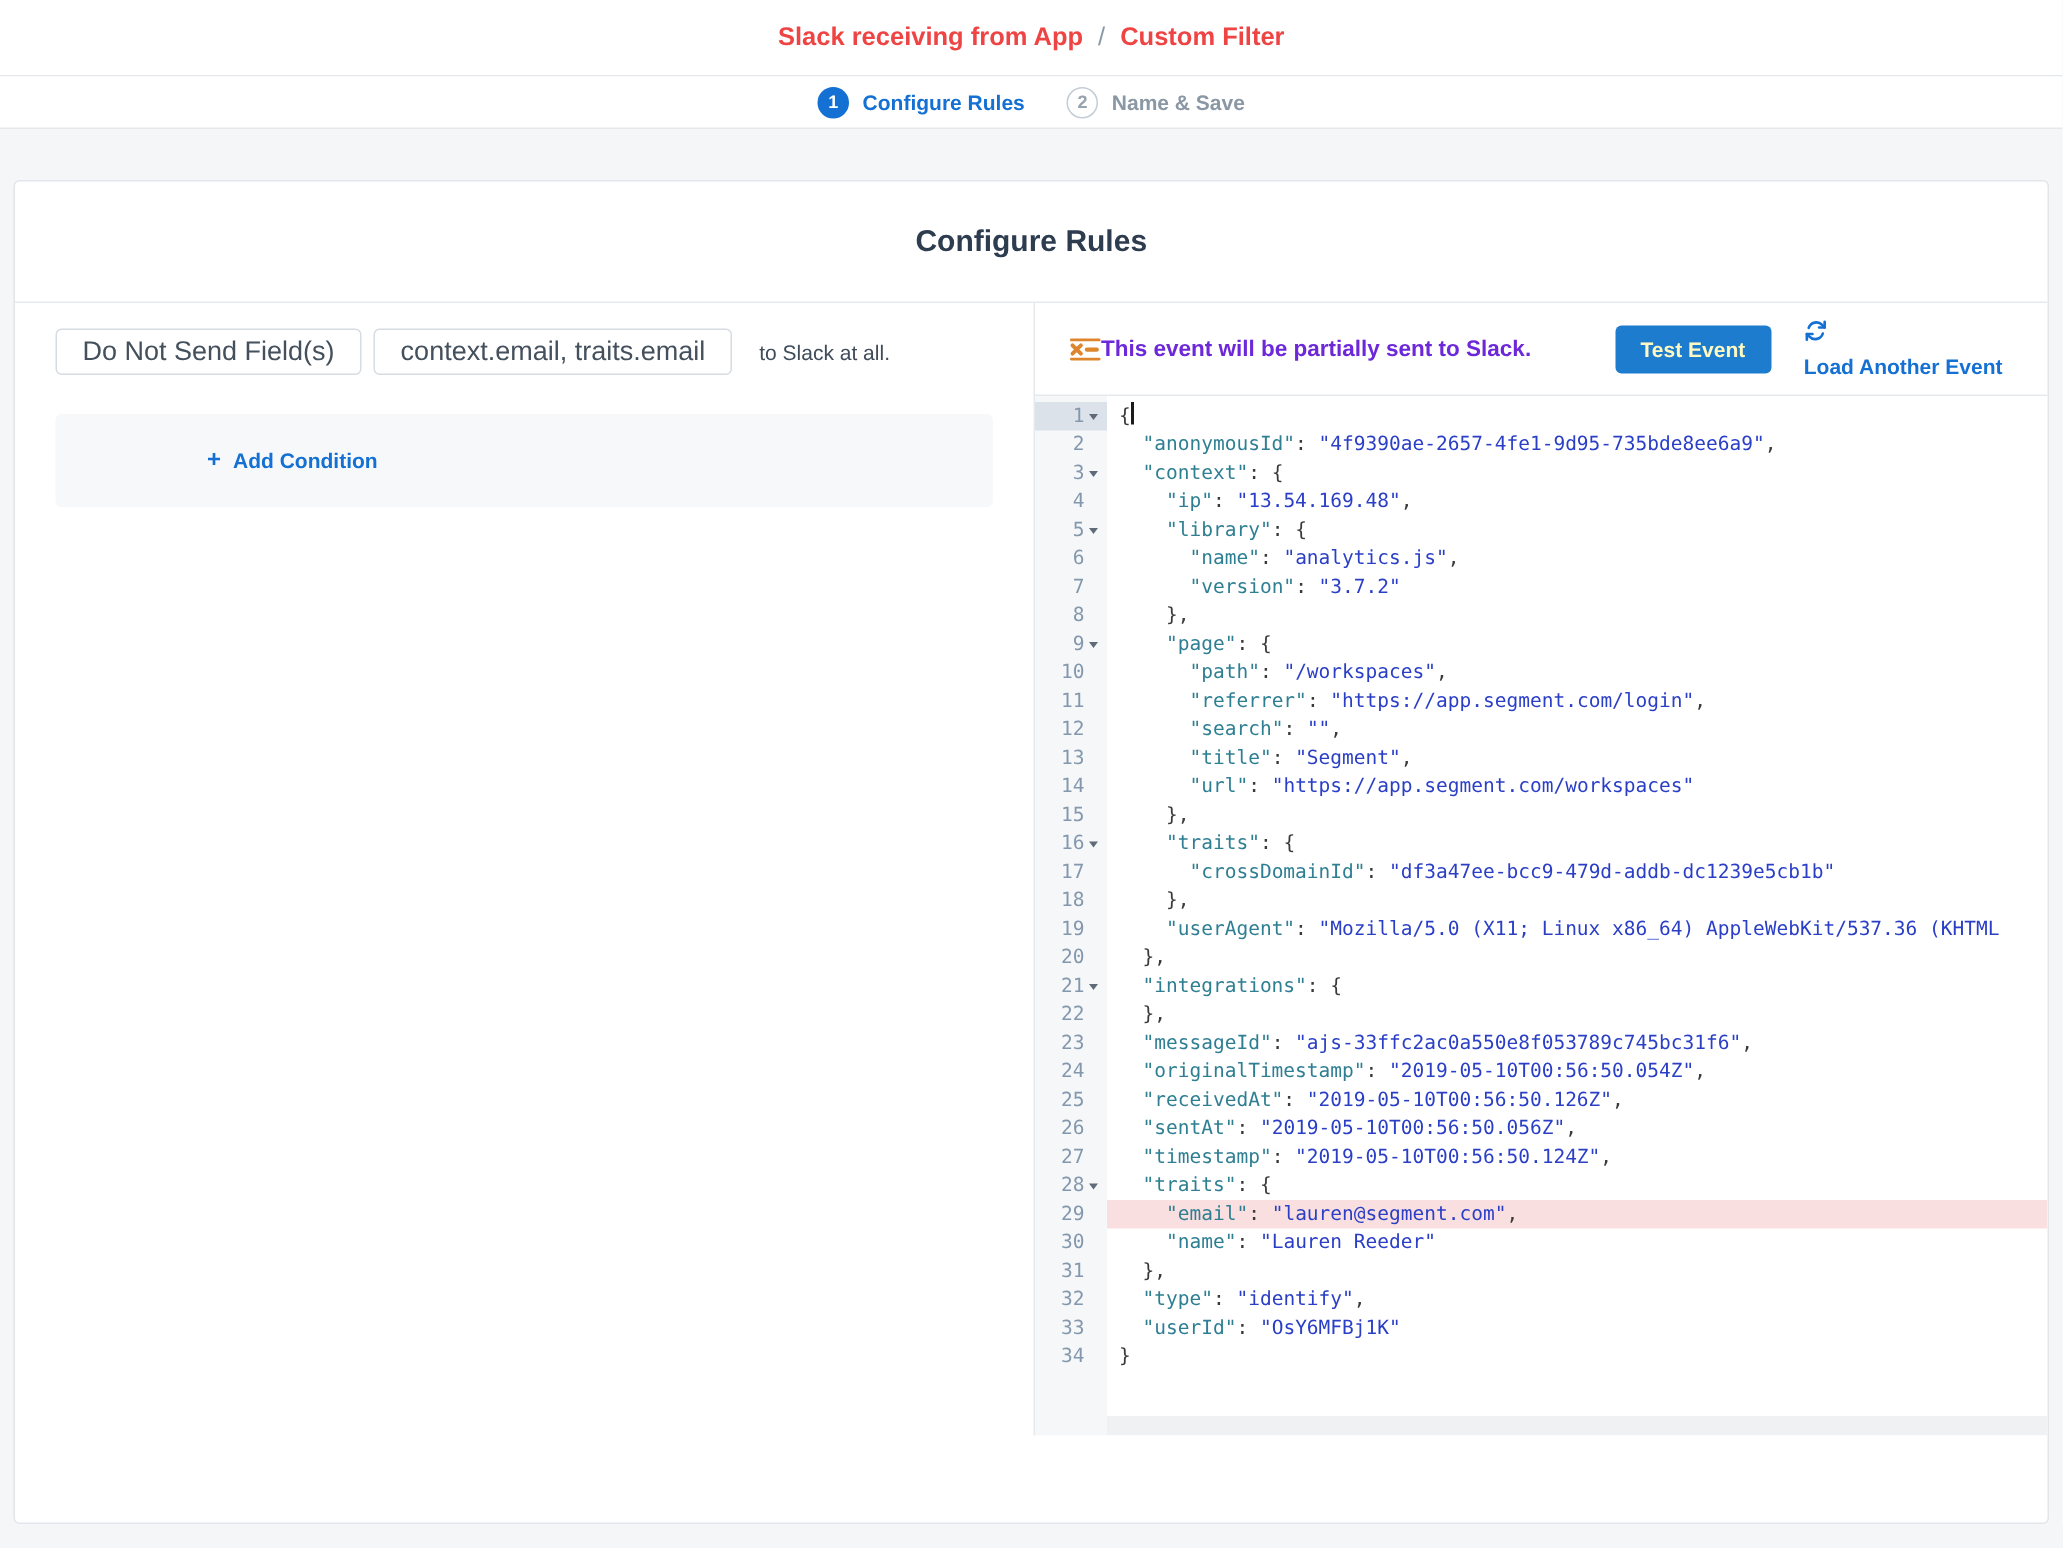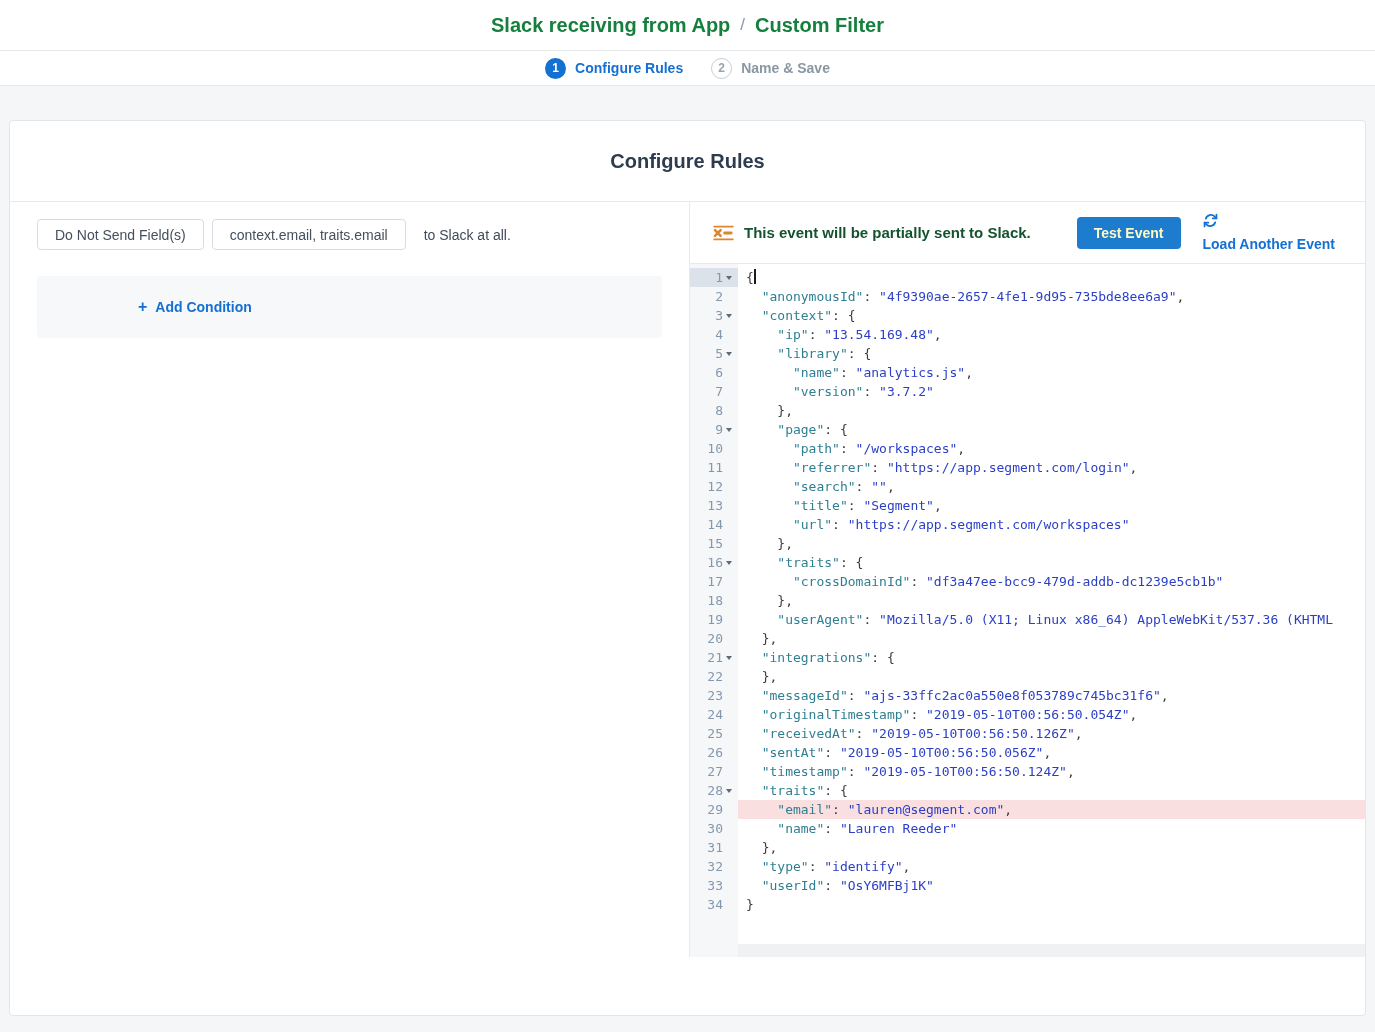--- a/index.html
+++ b/index.html
@@ -4,21 +4,21 @@
 <style>
   * { box-sizing: border-box; margin: 0; padding: 0; }
   html, body { width: 1375px; height: 1032px; overflow: hidden; }
   body { background: #f4f6f8; font-family: "Liberation Sans", sans-serif; color: #2d3c4e; }
 
   
   .titlebar {
     height: 51px; background: #fff; border-bottom: 1px solid #e5e8eb;
     display: flex; align-items: center; justify-content: center;
   }
-  .titlebar .crumb { font-size: 20px; font-weight: 700; color: #15803d; }
+  .titlebar .crumb { font-size: 17px; font-weight: 700; color: #ef4444; }
   .titlebar .sep { font-size: 17px; color: #8a98a8; padding: 0 10px; font-weight: 400; }
 
   
   .stepsbar {
     height: 35px; background: #fff; border-bottom: 1px solid #e5e8eb;
     display: flex; align-items: center; justify-content: center; gap: 28px;
   }
   .step { display: flex; align-items: center; gap: 9px; font-size: 14px; }
   .step-circle {
     width: 21px; height: 21px; border-radius: 50%;
@@ -41,41 +41,41 @@
     font-size: 20px; font-weight: 700; color: #2d3c4e; flex: none;
   }
   .card-body { display: flex; height: 755px; flex: none; }
 
   
   .left-pane { width: 680px; border-right: 1px solid #e7eaed; padding: 17px 27px 0; flex: none; }
   .rule-row { display: flex; align-items: center; gap: 8px; font-size: 14px; color: #3f4c59; }
   .chip {
     height: 31px; padding: 0 17px; border: 1px solid #d6dce2; border-radius: 4px;
     background: #fff; font-family: "Liberation Sans", sans-serif;
-    font-size: 14px; color: #44505c; display: flex; align-items: center; cursor: pointer;
+    font-size: 18px; color: #44505c; display: flex; align-items: center; cursor: pointer;
   }
   .rule-suffix { margin-left: 10px; color: #3f4c59; }
   .add-box {
     margin-top: 26px; height: 62px; background: #f7f8fa; border-radius: 4px;
     display: flex; align-items: center; padding-left: 101px;
   }
   .add-btn {
     border: none; background: transparent; color: #1470d2; font-size: 14px; font-weight: 600;
     display: flex; align-items: center; gap: 8px; cursor: pointer;
     font-family: "Liberation Sans", sans-serif;
   }
   .add-plus { font-size: 16px; font-weight: 600; line-height: 1; }
 
   
   .right-pane { flex: 1; display: flex; flex-direction: column; min-width: 0; }
   .event-header {
     height: 62px; border-bottom: 1px solid #e7eaed; flex: none;
     display: flex; align-items: center; padding: 0 30px 0 23px;
   }
-  .status-text { font-size: 15px; font-weight: 700; color: #14532d; margin-left: 10px; }
+  .status-text { font-size: 15px; font-weight: 700; color: #6d28d9; margin-left: 0; }
   .eh-spacer { flex: 1; }
   .test-btn {
     background: #1e7cce; color: #fef9c3; border: none; border-radius: 4px; height: 32px;
     padding: 0 17px; font-size: 14px; font-weight: 600; cursor: pointer;
     font-family: "Liberation Sans", sans-serif;
   }
   .load-link {
     display: flex; gap: 8px; color: #1470d2;
     font-size: 14px; font-weight: 700; margin-left: 22px; cursor: pointer; text-decoration: none; flex-direction: column;
   }

